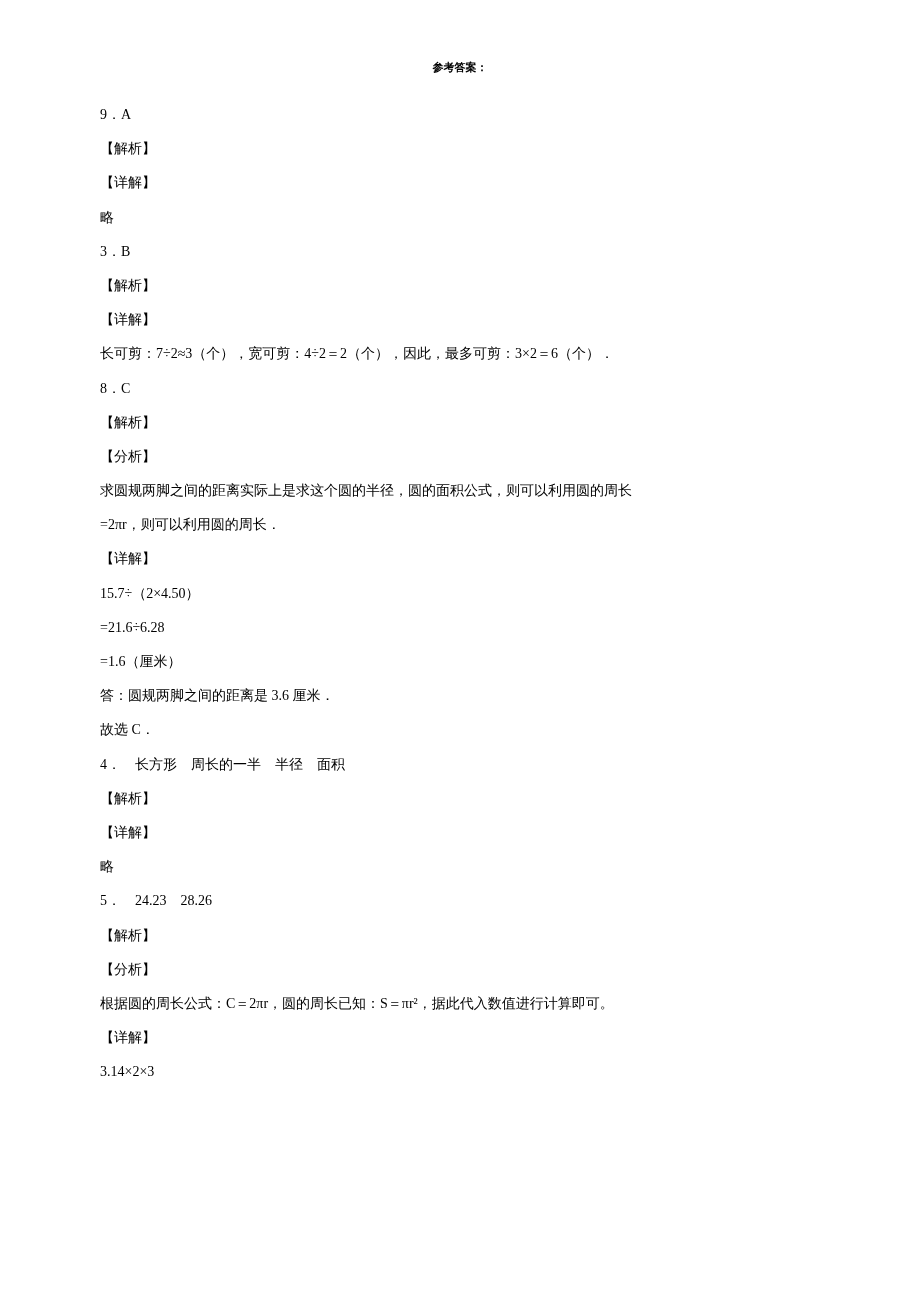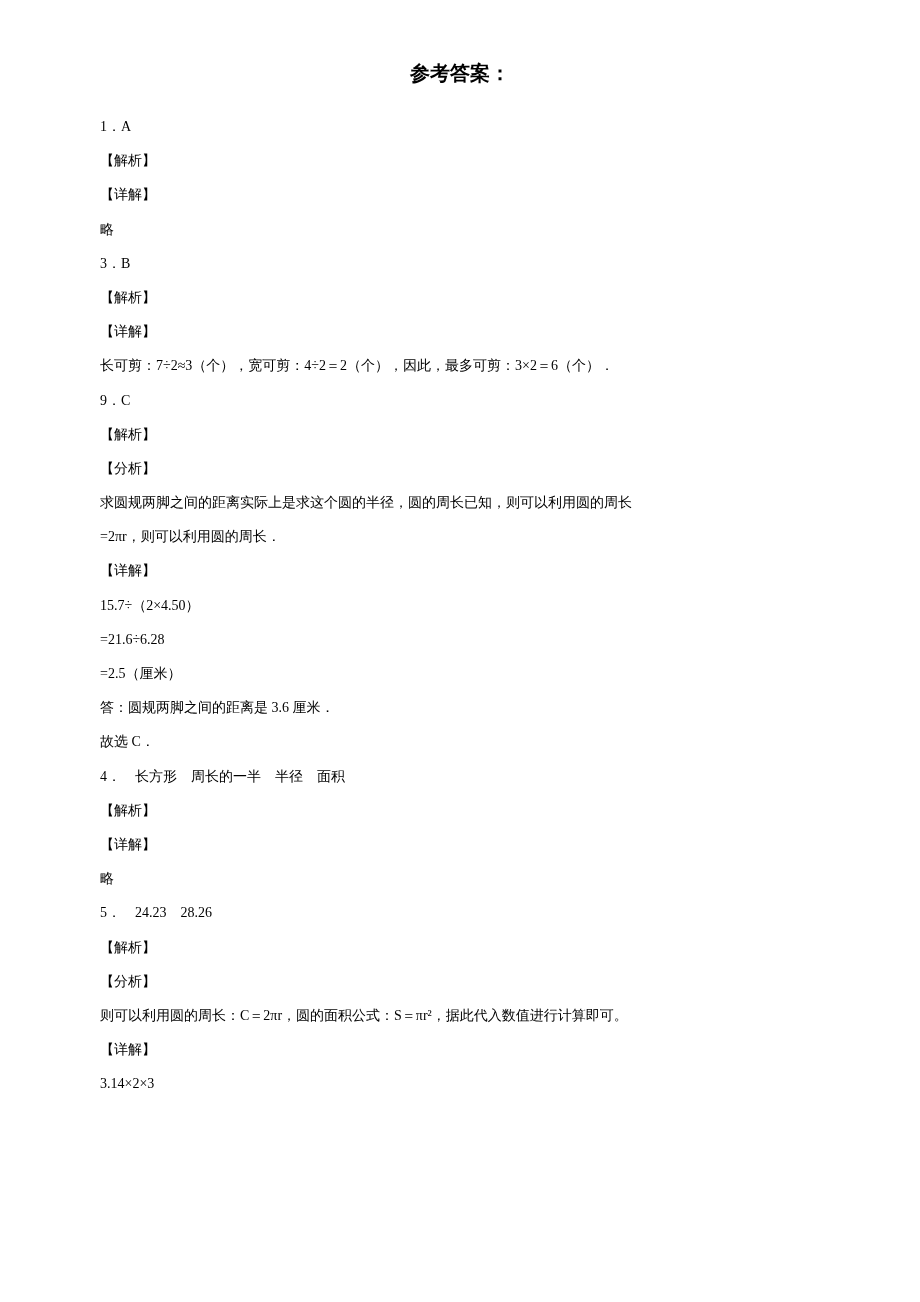--- a/index.html
+++ b/index.html
@@ -10,55 +10,55 @@
     body {
       width: 920px;
       min-height: 1302px;
       background: #ffffff;
       font-family: "SimSun", "宋体", serif;
       padding: 60px 100px 50px 100px;
     }
     .title {
       text-align: center;
       font-weight: bold;
-      font-size: 20px;
+      font-size: 11px;
       margin-bottom: 24px;
     }
     .line {
       font-size: 14px;
       line-height: 2.3;
       margin-bottom: 2px;
     }
   </style>
 </head>
 <body>
 
 <div class="title">参考答案：</div>
 
-<div class="line">1．A</div>
+<div class="line">9．A</div>
 <div class="line">【解析】</div>
 <div class="line">【详解】</div>
 <div class="line">略</div>
 <div class="line">3．B</div>
 <div class="line">【解析】</div>
 <div class="line">【详解】</div>
 <div class="line">长可剪：7÷2≈3（个），宽可剪：4÷2＝2（个），因此，最多可剪：3×2＝6（个）．</div>
-<div class="line">9．C</div>
+<div class="line">8．C</div>
 <div class="line">【解析】</div>
 <div class="line">【分析】</div>
-<div class="line">求圆规两脚之间的距离实际上是求这个圆的半径，圆的周长已知，则可以利用圆的周长</div>
+<div class="line">求圆规两脚之间的距离实际上是求这个圆的半径，圆的面积公式，则可以利用圆的周长</div>
 <div class="line">=2πr，则可以利用圆的周长．</div>
 <div class="line">【详解】</div>
 <div class="line">15.7÷（2×4.50）</div>
 <div class="line">=21.6÷6.28</div>
-<div class="line">=2.5（厘米）</div>
+<div class="line">=1.6（厘米）</div>
 <div class="line">答：圆规两脚之间的距离是 3.6 厘米．</div>
 <div class="line">故选 C．</div>
 <div class="line">4．　长方形　周长的一半　半径　面积</div>
 <div class="line">【解析】</div>
 <div class="line">【详解】</div>
 <div class="line">略</div>
 <div class="line">5．　24.23　28.26</div>
 <div class="line">【解析】</div>
 <div class="line">【分析】</div>
-<div class="line">则可以利用圆的周长：C＝2πr，圆的面积公式：S＝πr²，据此代入数值进行计算即可。</div>
+<div class="line">根据圆的周长公式：C＝2πr，圆的周长已知：S＝πr²，据此代入数值进行计算即可。</div>
 <div class="line">【详解】</div>
 <div class="line">3.14×2×3</div>
 
 </body></html>

